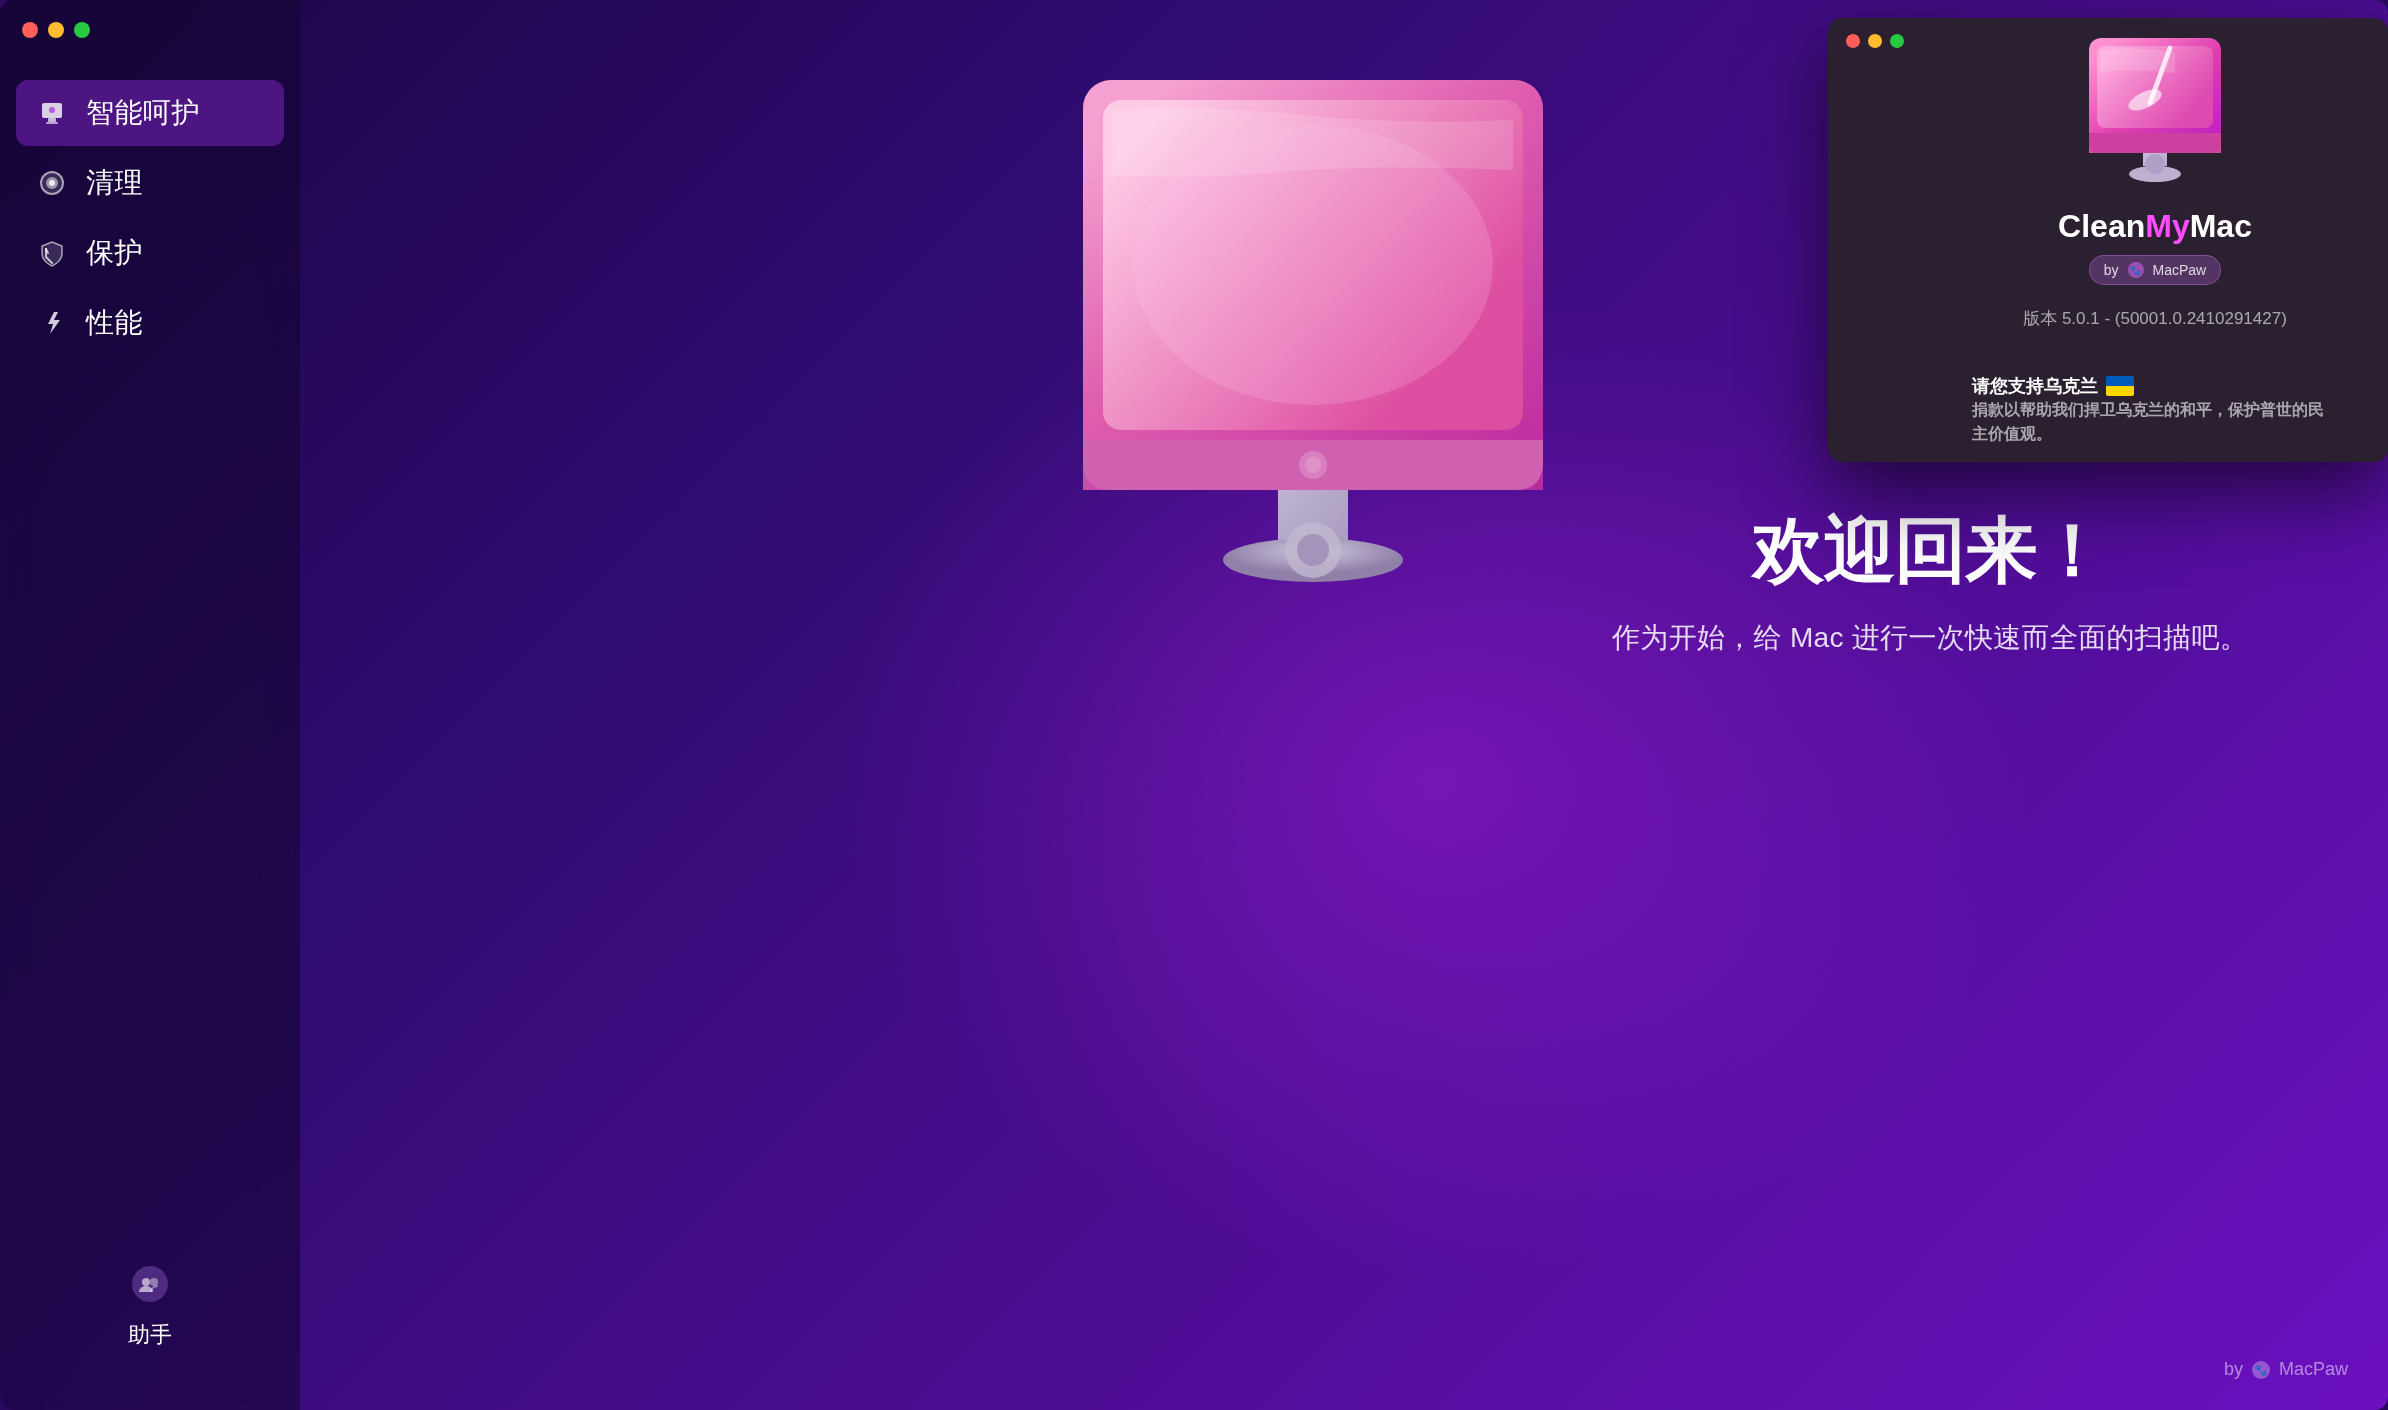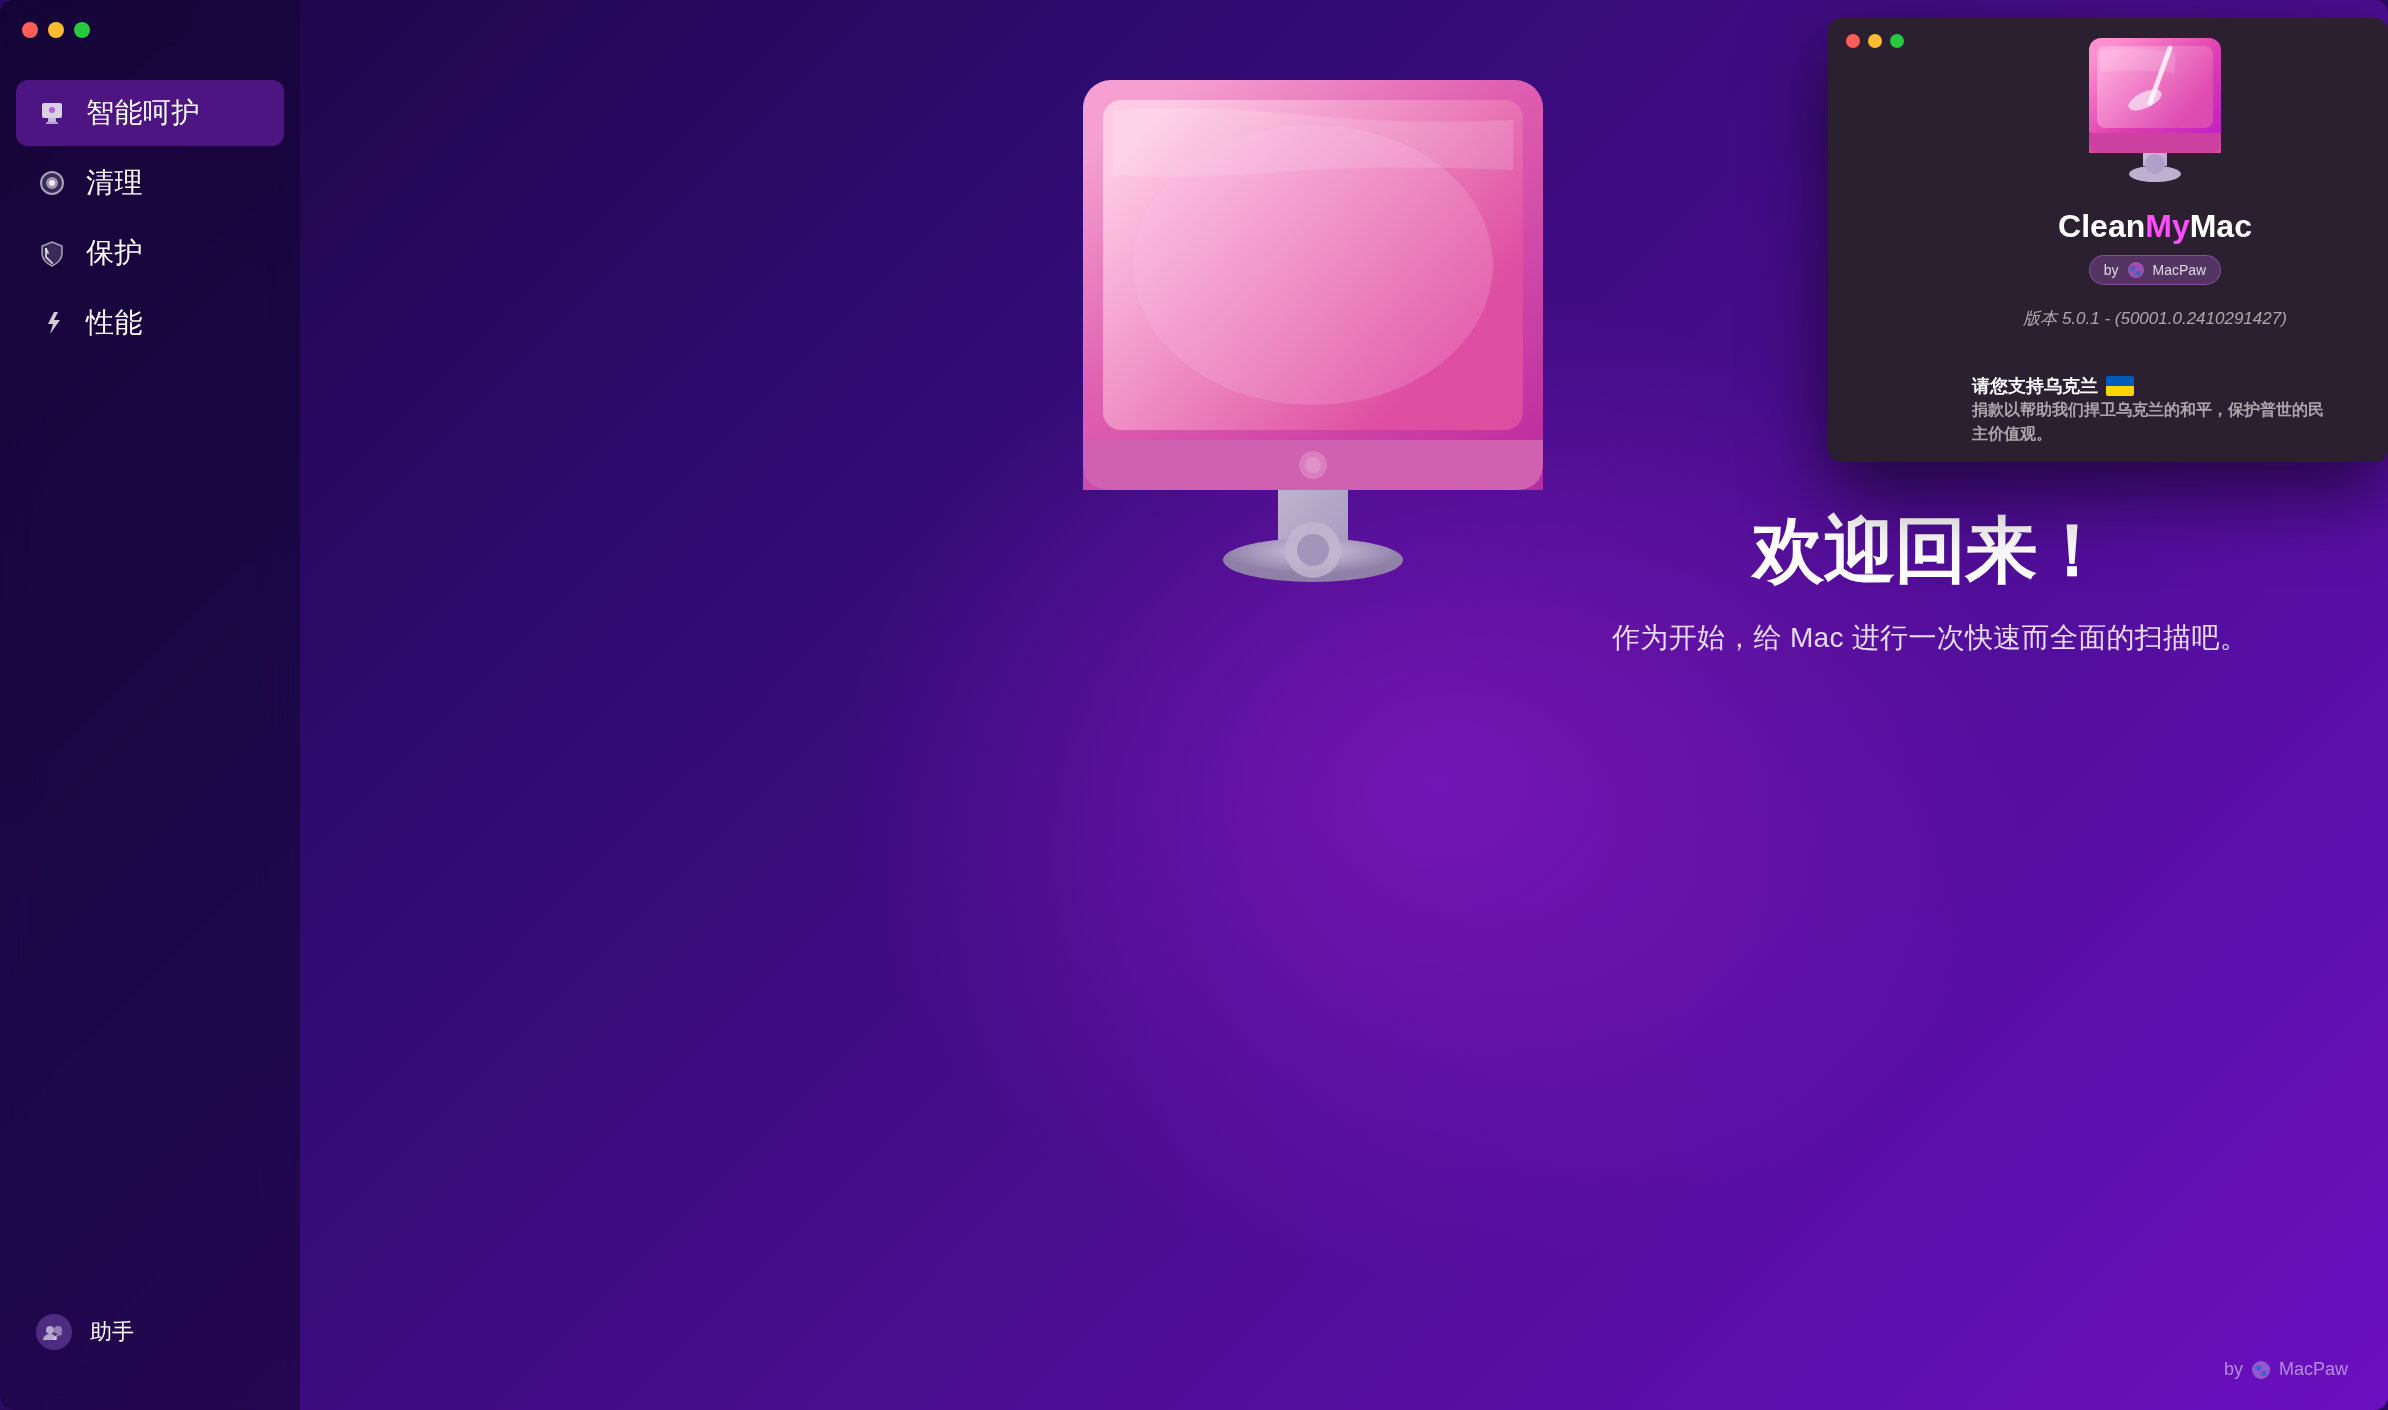--- a/index.html
+++ b/index.html
@@ -105,20 +105,21 @@
       font-size: 28px;
       font-weight: 500;
       letter-spacing: 0.5px;
     }
 
     .sidebar-bottom {
       padding: 20px 36px;
       display: flex;
       align-items: center;
       gap: 18px;
+      flex-direction: column;
     }
 
     .sidebar-bottom-icon {
       width: 36px;
       height: 36px;
       background: rgba(120, 80, 180, 0.5);
       border-radius: 50%;
       display: flex;
       align-items: center;
       justify-content: center;
@@ -268,21 +269,20 @@
 
     .about-badge-text {
       color: rgba(255,255,255,0.8);
       font-size: 14px;
     }
 
     .about-version {
       color: rgba(255,255,255,0.6);
       font-size: 17px;
       margin-bottom: 0;
-      font-style: italic;
     }
 
     .about-divider {
       width: 100%;
       height: 1px;
       background: rgba(255,255,255,0.1);
       margin: 24px 0 20px;
     }
 
     .about-ukraine {

